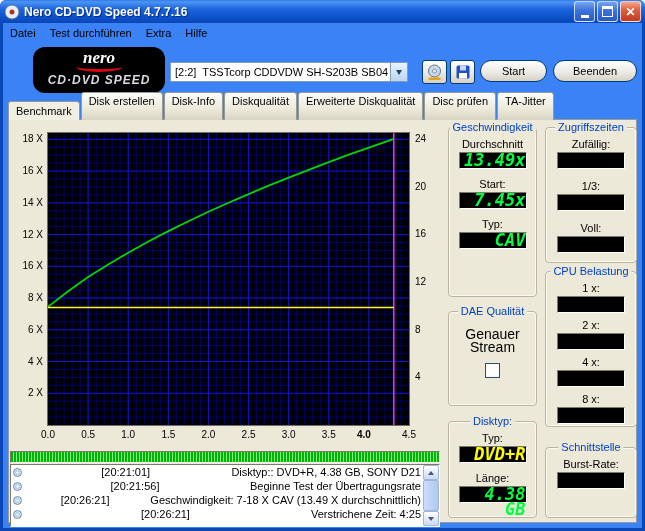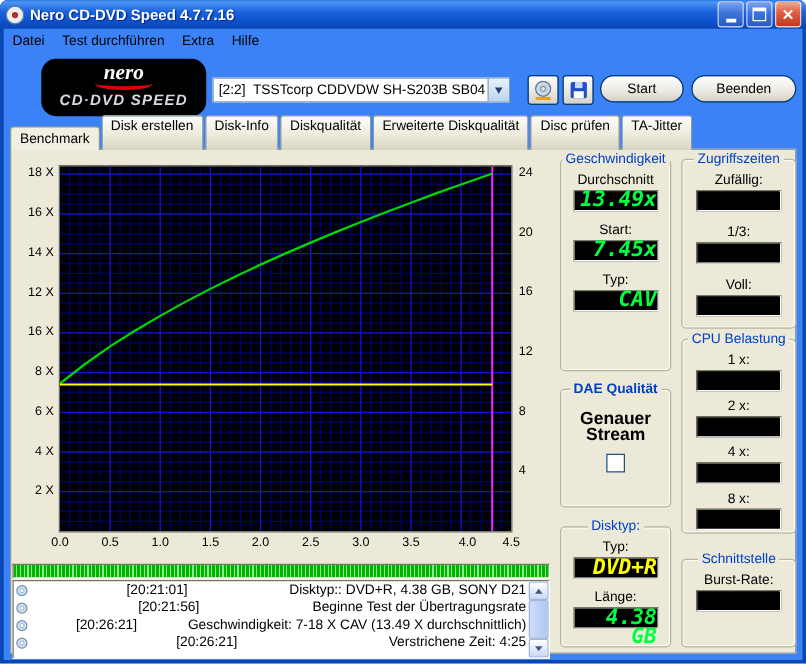--- a/index.html
+++ b/index.html
@@ -58,21 +58,21 @@
   .gtitle{position:absolute;top:-7px;left:50%;transform:translateX(-50%);background:#ECE9D8;padding:0 3px;
     font-size:11px;color:#0040C8;white-space:nowrap;}
   .fields{position:absolute;left:4px;right:4px;top:10px;display:flex;flex-direction:column;align-items:center;}
   .field{display:flex;flex-direction:column;align-items:center;}
   .flabel{font-size:11px;color:#000;line-height:13px;white-space:nowrap;}
   .vbox{width:66px;height:15px;margin-top:1px;background:#000;border:1px solid;border-color:#7A7A6A #FFF #FFF #7A7A6A;
     font-family:"DejaVu Sans Mono",monospace;font-weight:bold;font-size:17px;color:#00FF40;text-align:right;line-height:15px;font-style:italic;}
   .g-speed{left:445px;top:104px;width:89px;height:170px;} .g-speed .field{margin-bottom:9px;}
   .g-access{left:542px;top:104px;width:92px;height:136px;} .g-access .field{margin-bottom:11px;}
   .g-cpu{left:542px;top:248px;width:92px;height:156px;} .g-cpu .field{margin-bottom:6px;}
-  .g-dae{left:445px;top:288px;width:89px;height:95px;font-weight:bold;}
+  .g-dae{left:445px;top:288px;width:89px;height:95px;}
   .g-disk{left:445px;top:398px;width:89px;height:97px;} .g-disk .field{margin-bottom:9px;}
   .g-iface{left:542px;top:424px;width:92px;height:71px;} .g-iface .field{margin-bottom:4px;}
   .dae-label{margin-top:16px;text-align:center;font-size:14px;width:64px;margin-left:auto;margin-right:auto;line-height:13px;}
   .checkbox{display:block;width:13px;height:13px;background:#fff;border:1px solid #1C5180;margin:9px auto 0;cursor:pointer;}
   
   .progress{position:absolute;left:7px;top:428px;width:428px;height:10px;border:1px solid;border-color:#7A7A6A #FFF #FFF #7A7A6A;
     background:repeating-linear-gradient(90deg,#00B400 0 2px,#8CE88C 2px 3px);z-index:2;box-sizing:content-box;}
   .logbox{position:absolute;left:7px;top:441px;width:428px;height:61px;background:#fff;border:1px solid;
     border-color:#7A7A6A #FFF #FFF #7A7A6A;font-size:11px;overflow:hidden;z-index:2;}
   .logrow{display:flex;align-items:center;height:14px;padding-left:2px;padding-right:18px;white-space:nowrap;justify-content:space-between;}
@@ -283,21 +283,21 @@
       </div>
     <div id="x-ticks" class="ticks">
         <div class="tick" style="left: -12px; top: 0px; width: 24px; text-align: center;">0.0</div>
         <div class="tick" style="left: 28.1111px; top: 0px; width: 24px; text-align: center;">0.5</div>
         <div class="tick" style="left: 68.2222px; top: 0px; width: 24px; text-align: center;">1.0</div>
         <div class="tick" style="left: 108.333px; top: 0px; width: 24px; text-align: center;">1.5</div>
         <div class="tick" style="left: 148.444px; top: 0px; width: 24px; text-align: center;">2.0</div>
         <div class="tick" style="left: 188.556px; top: 0px; width: 24px; text-align: center;">2.5</div>
         <div class="tick" style="left: 228.667px; top: 0px; width: 24px; text-align: center;">3.0</div>
         <div class="tick" style="left: 268.778px; top: 0px; width: 24px; text-align: center;">3.5</div>
-        <div class="tick" style="left: 308.889px; top: 0px; width: 24px; text-align: right;">4.0</div>
+        <div class="tick" style="left: 308.889px; top: 0px; width: 24px; text-align: left; font-weight: bold;">4.0</div>
         <div class="tick" style="left: 349px; top: 0px; width: 24px; text-align: center;">4.5</div>
       </div>
 
     <div class="group g-speed">
       <span class="gtitle">Geschwindigkeit</span>
       <div class="fields">
         <div class="field">
           <span class="flabel">Durchschnitt</span>
           <span class="vbox" style="color: rgb(0, 255, 64);">13.49x</span>
         </div>

